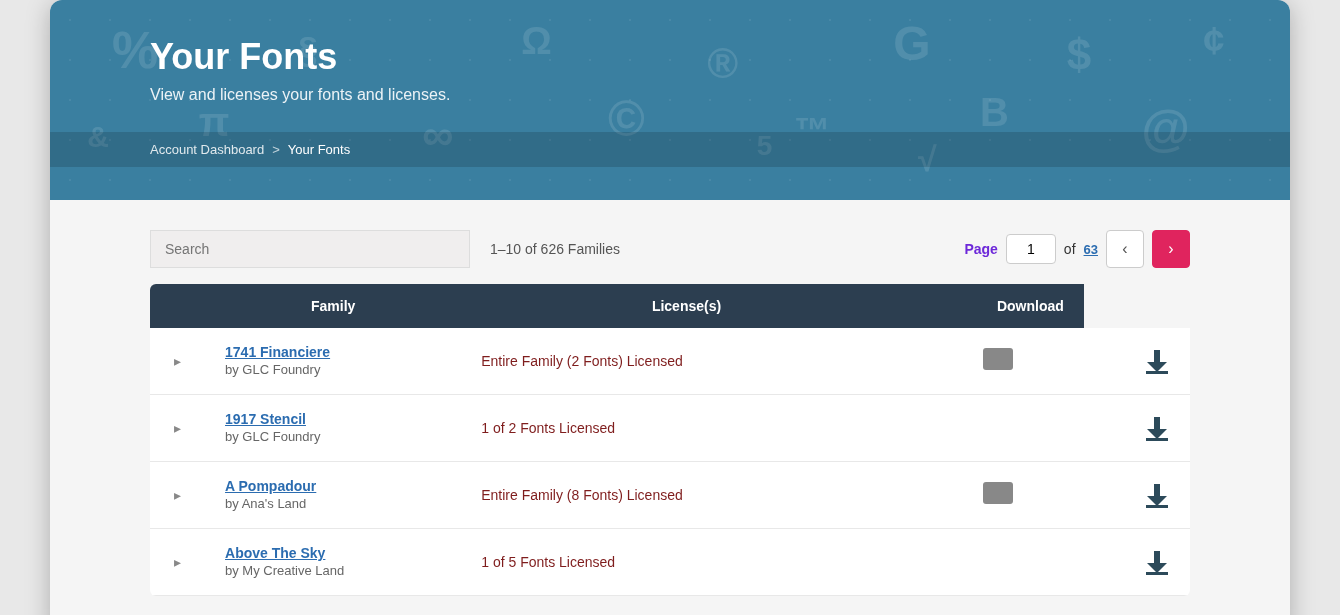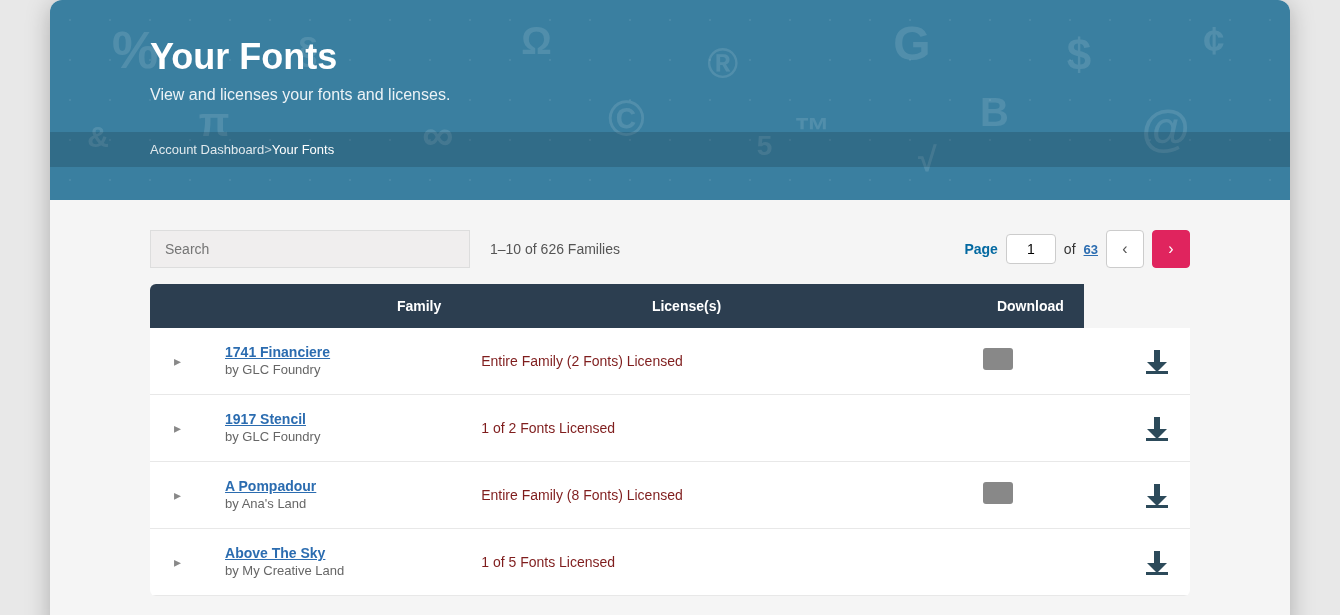--- a/index.html
+++ b/index.html
@@ -63,21 +63,21 @@
       margin-bottom: 28px;
     }
     .breadcrumb-bar {
       background: rgba(0,0,0,0.15);
       margin: 0 -100px;
       padding: 10px 100px;
       position: relative;
       z-index: 2;
       display: flex;
       align-items: center;
-      gap: 0;
+      gap: 8px;
     }
     .breadcrumb-link {
       color: rgba(255,255,255,0.85);
       font-size: 13px;
       text-decoration: none;
       cursor: pointer;
     }
     .breadcrumb-sep {
       color: rgba(255,255,255,0.7);
       font-size: 13px;
@@ -113,21 +113,21 @@
       color: #555;
       margin-left: 20px;
     }
     .pagination {
       display: flex;
       align-items: center;
       gap: 8px;
     }
     .page-label {
       font-size: 14px;
-      color: #0369a1;
+      color: #6d28d9;
       font-weight: 600;
     }
     .page-input {
       width: 50px;
       padding: 6px 8px;
       border: 1px solid #ccc;
       border-radius: 4px;
       text-align: center;
       font-size: 14px;
     }
@@ -169,21 +169,21 @@
       border-collapse: collapse;
       border-radius: 6px;
       overflow: hidden;
     }
     .table-header {
       background: #2c3e50;
       color: #fff;
     }
     .table-header th {
       padding: 14px 20px;
-      text-align: right;
+      text-align: center;
       font-size: 14px;
       font-weight: 600;
     }
     .table-header th:last-child {
       text-align: right;
     }
     .table-header th:nth-child(3) {
       text-align: center;
     }
     .table-row {

